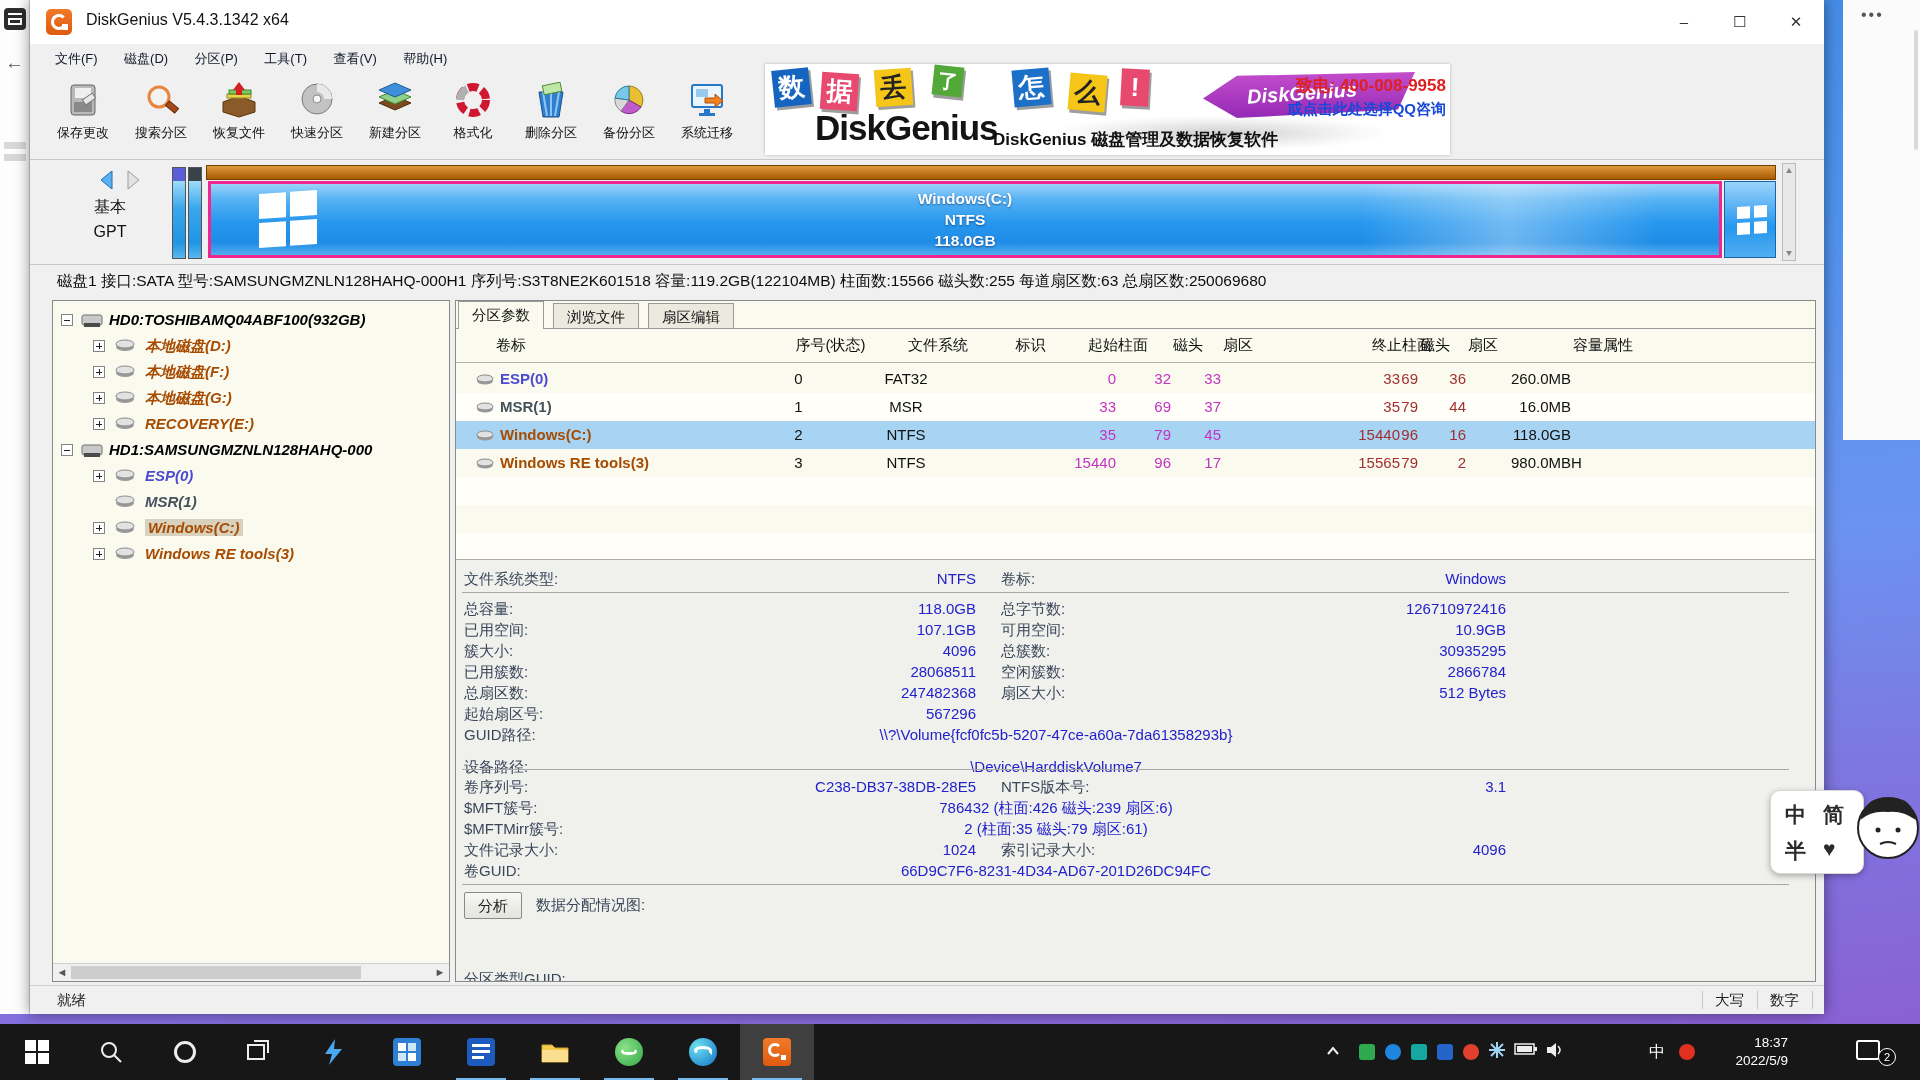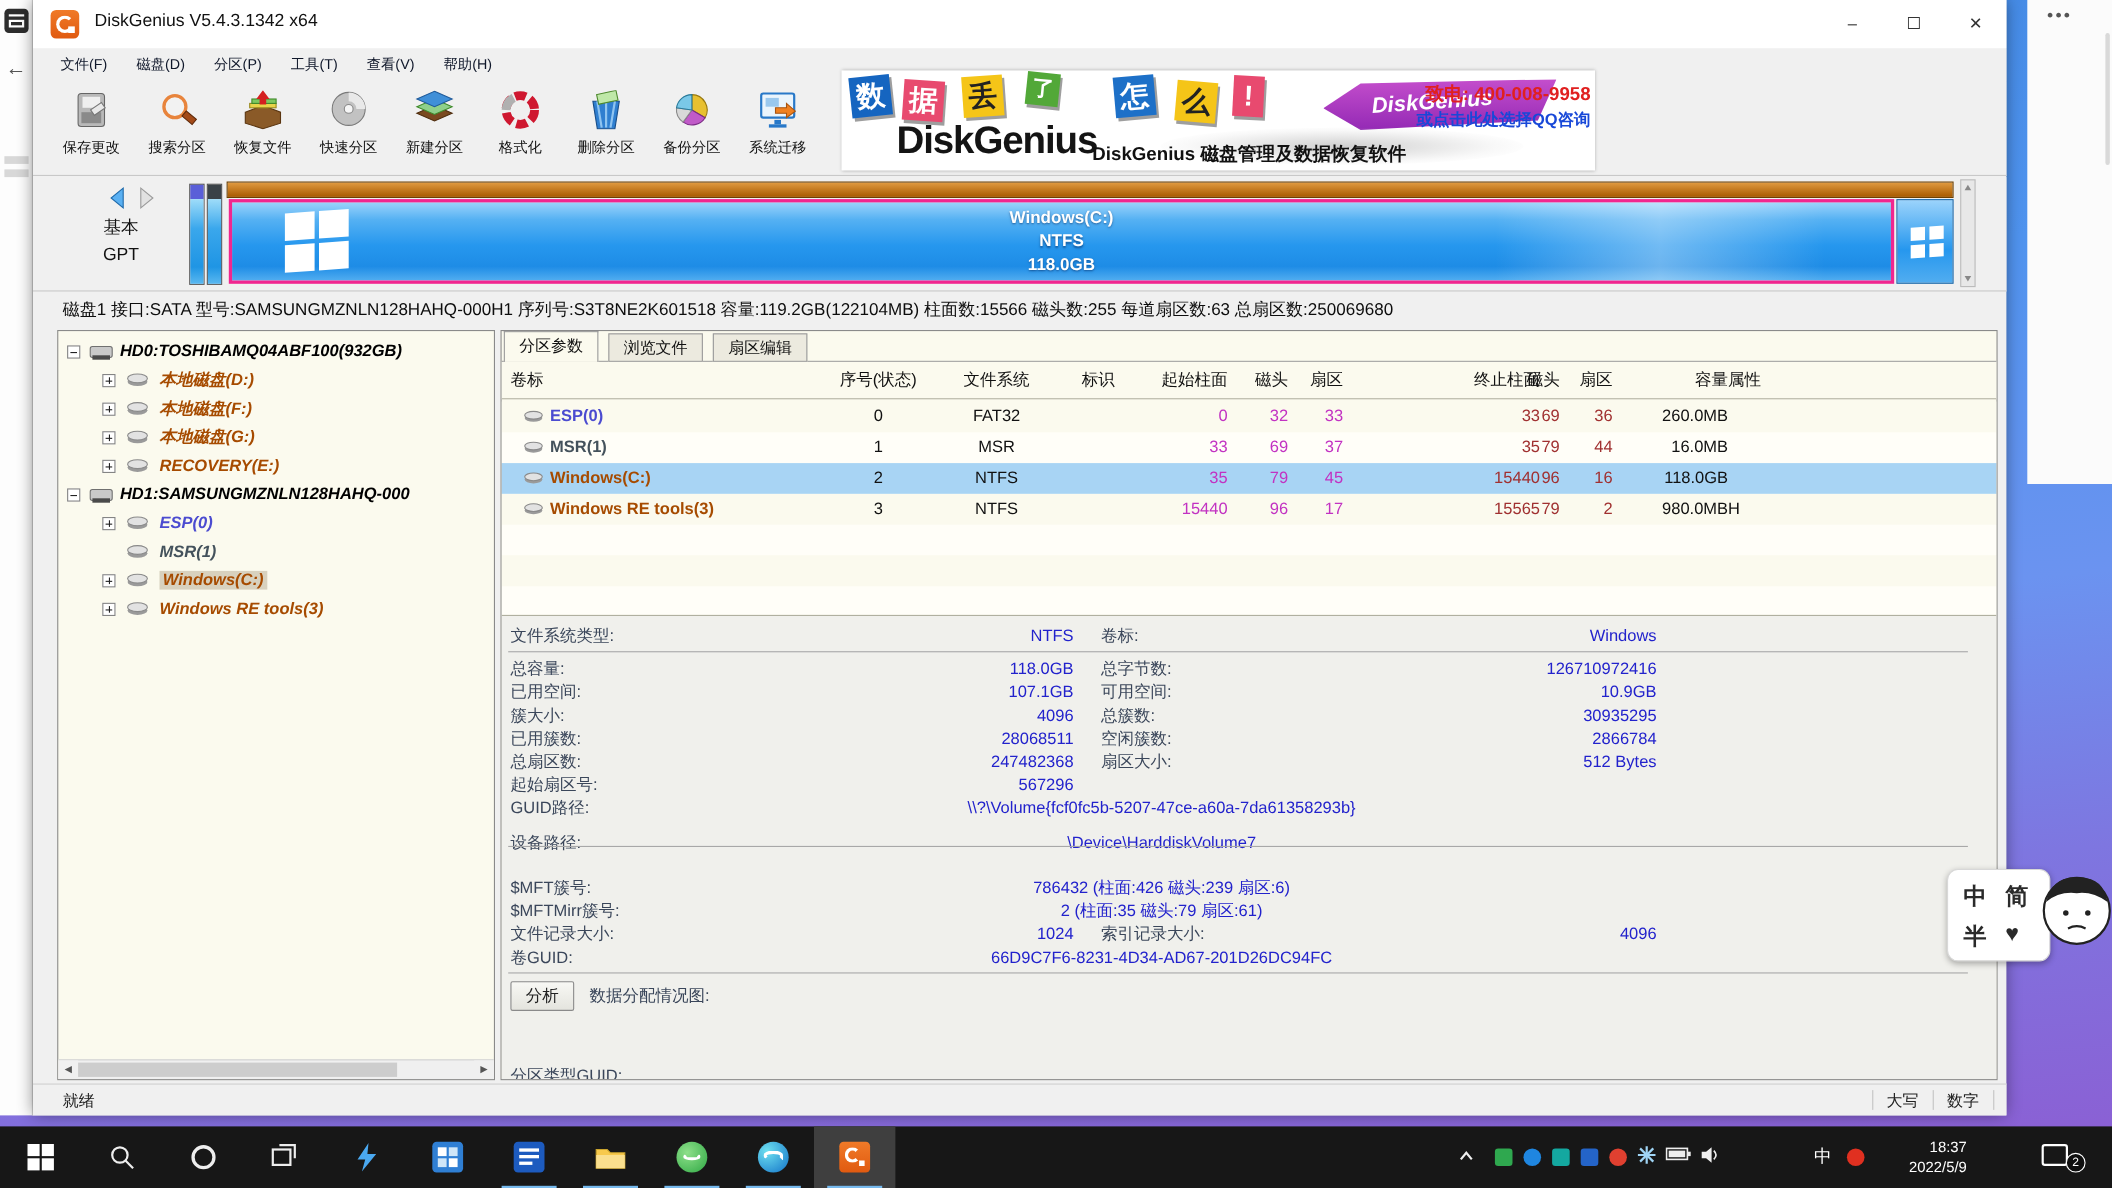--- a/index.html
+++ b/index.html
@@ -83,21 +83,21 @@
   #tree-hscroll{position:absolute;left:0;bottom:0;width:100%;height:18px;background:#f0f0f0;border-top:1px solid #d0d0d0;}
   .sc-btn{position:absolute;top:0;width:18px;height:17px;background:#f0f0f0;text-align:center;line-height:17px;font-size:11px;color:#555;}
   #tree-thumb{position:absolute;left:18px;top:2px;width:290px;height:13px;background:#cdcdcd;}
   
   #rpanel{left:425px;top:300px;width:1361px;height:682px;background:#fbfaee;border:1px solid #8a8a8a;overflow:hidden;}
   .tab{position:absolute;height:26px;line-height:26px;padding:0 13px;font-size:14.5px;color:#111;border:1px solid #9a9a9a;}
   .tab.active{top:0;height:28px;background:#fbfaee;border-bottom:none;z-index:2;}
   .tab.inactive{top:2px;background:#eceadf;}
   #tabline{position:absolute;left:0;top:27px;width:100%;height:1px;background:#9a9a9a;}
   #thead{position:absolute;left:0;top:28px;width:100%;height:34px;background:#fbfaee;border-bottom:1px solid #b4b4a4;font-size:15px;color:#111;}
-  .hc{position:absolute;top:7px;}
+  .hc{position:absolute;top:7px;margin-left:32px;}
   .row{position:absolute;left:0;width:100%;height:28px;font-size:15px;line-height:28px;color:#111;}
   .row.alt{background:#fbfaee;} .row.plain{background:#fffef8;} .row.sel{background:#a8d4f4;}
   .c{position:absolute;top:0;white-space:nowrap;}
   .cn{left:20px;font-weight:bold;}
   .cseq{left:290px;width:105px;text-align:center;}
   .cfs{left:395px;width:110px;text-align:center;}
   .cid{left:505px;width:75px;text-align:center;}
   .csc{left:580px;width:80px;text-align:right;}
   .csh{left:660px;width:55px;text-align:right;}
   .css2{left:715px;width:50px;text-align:right;}
@@ -586,20 +586,26 @@
           </div>
         <div class="drow" style="top:164px">
             <span class="dl">GUID路径:</span>
             <span class="dvw">\\?\Volume{fcf0fc5b-5207-47ce-a60a-7da61358293b}</span>
           </div>
         <div class="drow" style="top:196px">
             <span class="dl">设备路径:</span>
             <span class="dvw">\Device\HarddiskVolume7</span>
           </div>
         <div class="ddiv" style="top:209px"></div>
+        <div class="drow" style="top:216px">
+            <span class="dl">卷序列号:</span>
+            <span class="dv1">C238-DB37-38DB-28E5</span>
+            <span class="dl2">NTFS版本号:</span>
+            <span class="dv2">3.1</span>
+          </div>
         <div class="drow" style="top:237px">
             <span class="dl">$MFT簇号:</span>
             <span class="dvw">786432 (柱面:426 磁头:239 扇区:6)</span>
           </div>
         <div class="drow" style="top:258px">
             <span class="dl">$MFTMirr簇号:</span>
             <span class="dvw">2 (柱面:35 磁头:79 扇区:61)</span>
           </div>
         <div class="drow" style="top:279px">
             <span class="dl">文件记录大小:</span>

